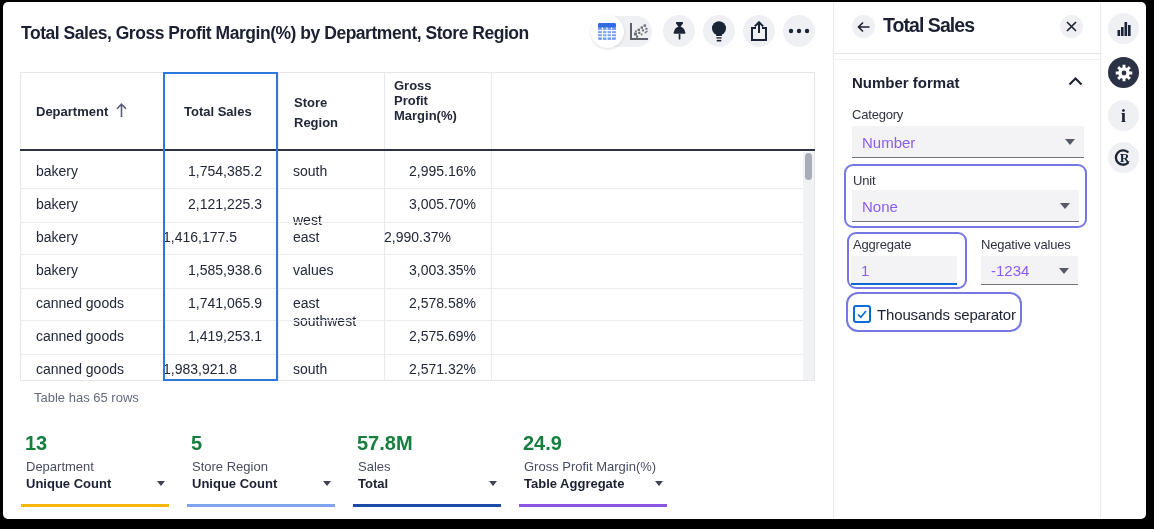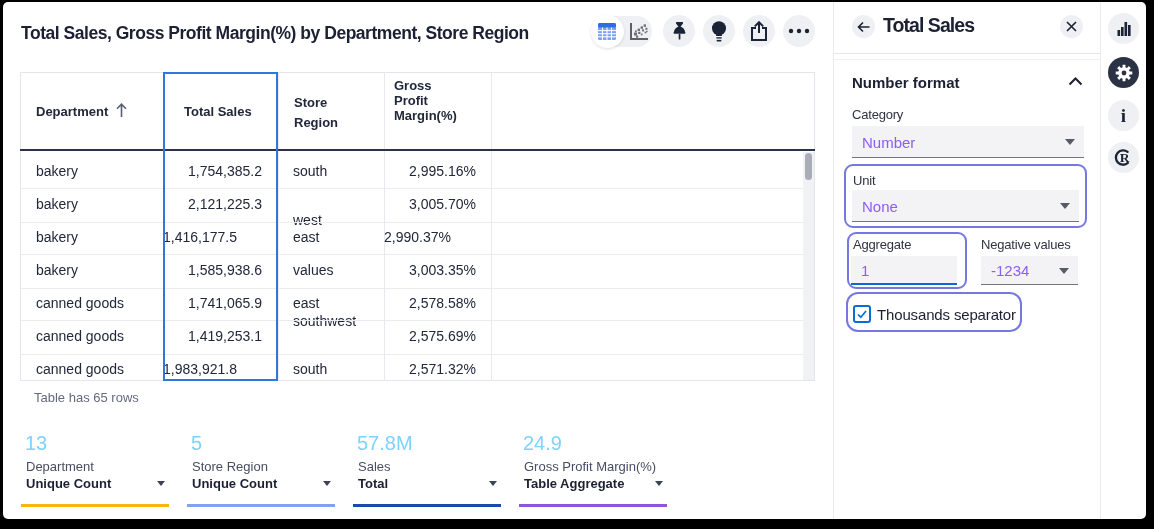--- a/index.html
+++ b/index.html
@@ -19,21 +19,21 @@
 .td{position:absolute;font-size:14px;color:#22283a}
 .vline{position:absolute;top:0;width:1px;background:#e7e9ee}
 .rowline{position:absolute;left:0;width:100%;height:1px;background:#eaecf0}
 .hdrline{left:20px;top:149px;width:795px;height:2px;background:#2d3346}
 .bluecol{left:163px;top:72px;width:115px;height:309px;border:2px solid #2e78dc;box-sizing:border-box}
 .sbar-track{left:803px;top:152px;width:11px;height:228px;background:#f1f2f4}
 .sbar-thumb{left:805px;top:153px;width:7px;height:27px;background:#a9adb8;border-radius:4px}
 .note{left:34px;top:390px;font-size:13px;color:#646a7e}
 
 .kpi{top:425px;width:149px;height:85px}
-.kpi .v{position:absolute;left:4px;top:7px;font-size:20px;font-weight:400;color:#7dd3fc}
+.kpi .v{position:absolute;left:4px;top:7px;font-size:20px;font-weight:700;color:#15803d}
 .kpi .l1{position:absolute;left:5px;top:34px;font-size:13px;color:#474d62}
 .kpi .l2{position:absolute;left:5px;top:51px;font-size:13px;font-weight:700;color:#1b2032}
 .kpi .bar{position:absolute;left:0;top:79px;width:148px;height:3px}
 .kpi .car{position:absolute;top:56px;width:0;height:0;border-left:4.5px solid transparent;border-right:4.5px solid transparent;border-top:5px solid #3d4254}
 
 .panel-sep{left:833px;top:2px;width:1px;height:517px;background:#e9eaee}
 .strip-sep{left:1100px;top:2px;width:1px;height:517px;background:#e9eaee}
 .pheader-line1{left:834px;top:53px;width:266px;height:1px;background:#e3e5e9}
 .pheader-line2{left:834px;top:59px;width:266px;height:1px;background:#eff0f3}
 .circ22{width:23px;height:23px;border-radius:50%;background:#eef0f4;display:flex;align-items:center;justify-content:center;color:#1b2032}

